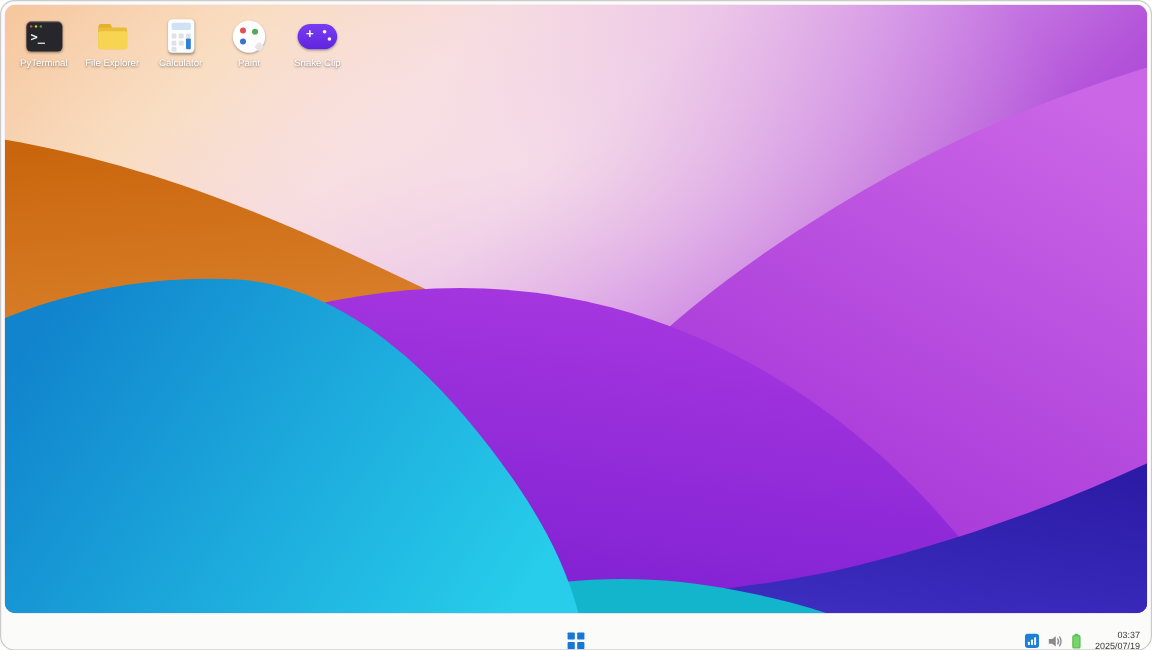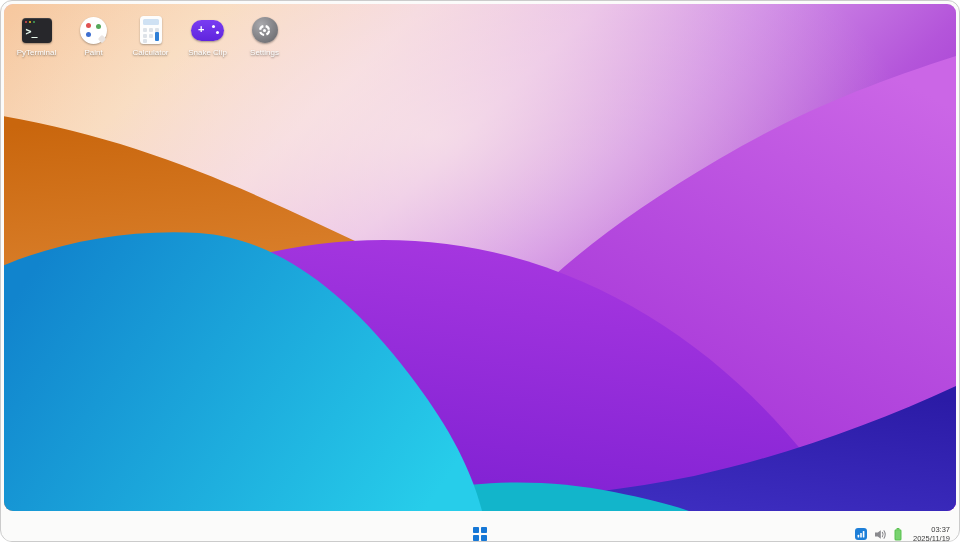--- a/index.html
+++ b/index.html
@@ -149,73 +149,73 @@
           <div class="ic-terminal">
             <span class="dot d1"></span>
             <span class="dot d2"></span>
             <span class="dot d3"></span>
             <span class="prompt">&gt;_</span>
           </div>
         </div>
         <div class="lbl">PyTerminal</div>
       </div>
 
-
-
-      <div class="dicon">
-        <div class="art">
-          <div class="ic-paint">
-            <span class="pd p1"></span>
-            <span class="pd p2"></span>
-            <span class="pd p3"></span>
-            <span class="notch"></span>
-          </div>
-        </div>
-        <div class="lbl">Paint</div>
-      </div>
+      <div class="dicon">
+        <div class="art">
+          <svg width="30" height="28" viewBox="0 0 30 28">
+            <rect x="3" y="4" width="11" height="8" rx="2" fill="#e3b02c"></rect>
+            <rect x="3" y="7" width="24" height="18" rx="2" fill="#eaبb" opacity="0"></rect>
+            <rect x="3" y="7" width="24" height="18" rx="2" fill="#e9bc39"></rect>
+            <rect x="3" y="10" width="24" height="15" rx="2" fill="#f7d452"></rect>
+          </svg>
+        </div>
+        <div class="lbl">File Explorer</div>
+      </div>
+
 
       <div class="dicon">
         <div class="art">
           <div class="ic-calc">
             <span class="screen"></span>
             <span class="key" style="left:3px;  top:12px;"></span>
             <span class="key" style="left:9px;  top:12px;"></span>
             <span class="key" style="left:15px; top:12px;"></span>
             <span class="key" style="left:3px;  top:18px;"></span>
             <span class="key" style="left:9px;  top:18px;"></span>
             <span class="key" style="left:3px;  top:23px;"></span>
             <span class="blue"></span>
           </div>
         </div>
         <div class="lbl">Calculator</div>
       </div>
 
       <div class="dicon">
         <div class="art">
+          <div class="ic-paint">
+            <span class="pd p1"></span>
+            <span class="pd p2"></span>
+            <span class="pd p3"></span>
+            <span class="notch"></span>
+          </div>
+        </div>
+        <div class="lbl">Paint</div>
+      </div>
+
+      <div class="dicon">
+        <div class="art">
           <div class="ic-snake">
             <span class="plus">+</span>
             <span class="b1"></span>
             <span class="b2"></span>
           </div>
         </div>
         <div class="lbl">Snake Clip</div>
       </div>
 
 
-      <div class="dicon">
-        <div class="art">
-          <div class="ic-settings">
-            <svg width="15" height="15" viewBox="0 0 14 14">
-              <circle cx="7" cy="7" r="4.2" fill="none" stroke="#ffffff" stroke-width="2" stroke-dasharray="4.6 2.2"></circle>
-              <circle cx="7" cy="7" r="1.4" fill="#ffffff"></circle>
-            </svg>
-          </div>
-        </div>
-        <div class="lbl">Settings</div>
-      </div>
 
     </div>
   </div>
 
   <div class="taskbar">
     <div class="start-btn">
       <span class="win-logo">
         <span></span>
         <span></span>
         <span></span>
@@ -241,17 +241,17 @@
       </span>
       <span class="tray-icon">
         <svg width="8" height="13" viewBox="0 0 8 13">
           <rect x="2.5" y="0" width="3" height="1.6" rx="0.6" fill="#5cc352"></rect>
           <rect x="0.5" y="1.2" width="7" height="11.3" rx="1.6" fill="#5cc352"></rect>
           <rect x="1.6" y="2.3" width="4.8" height="9.1" rx="1" fill="#79d36f"></rect>
         </svg>
       </span>
       <div class="clock">
         <div>03:37</div>
-        <div>2025/11/19</div>
+        <div>2025/07/19</div>
       </div>
     </div>
   </div>
 </div>
 
 </body></html>

